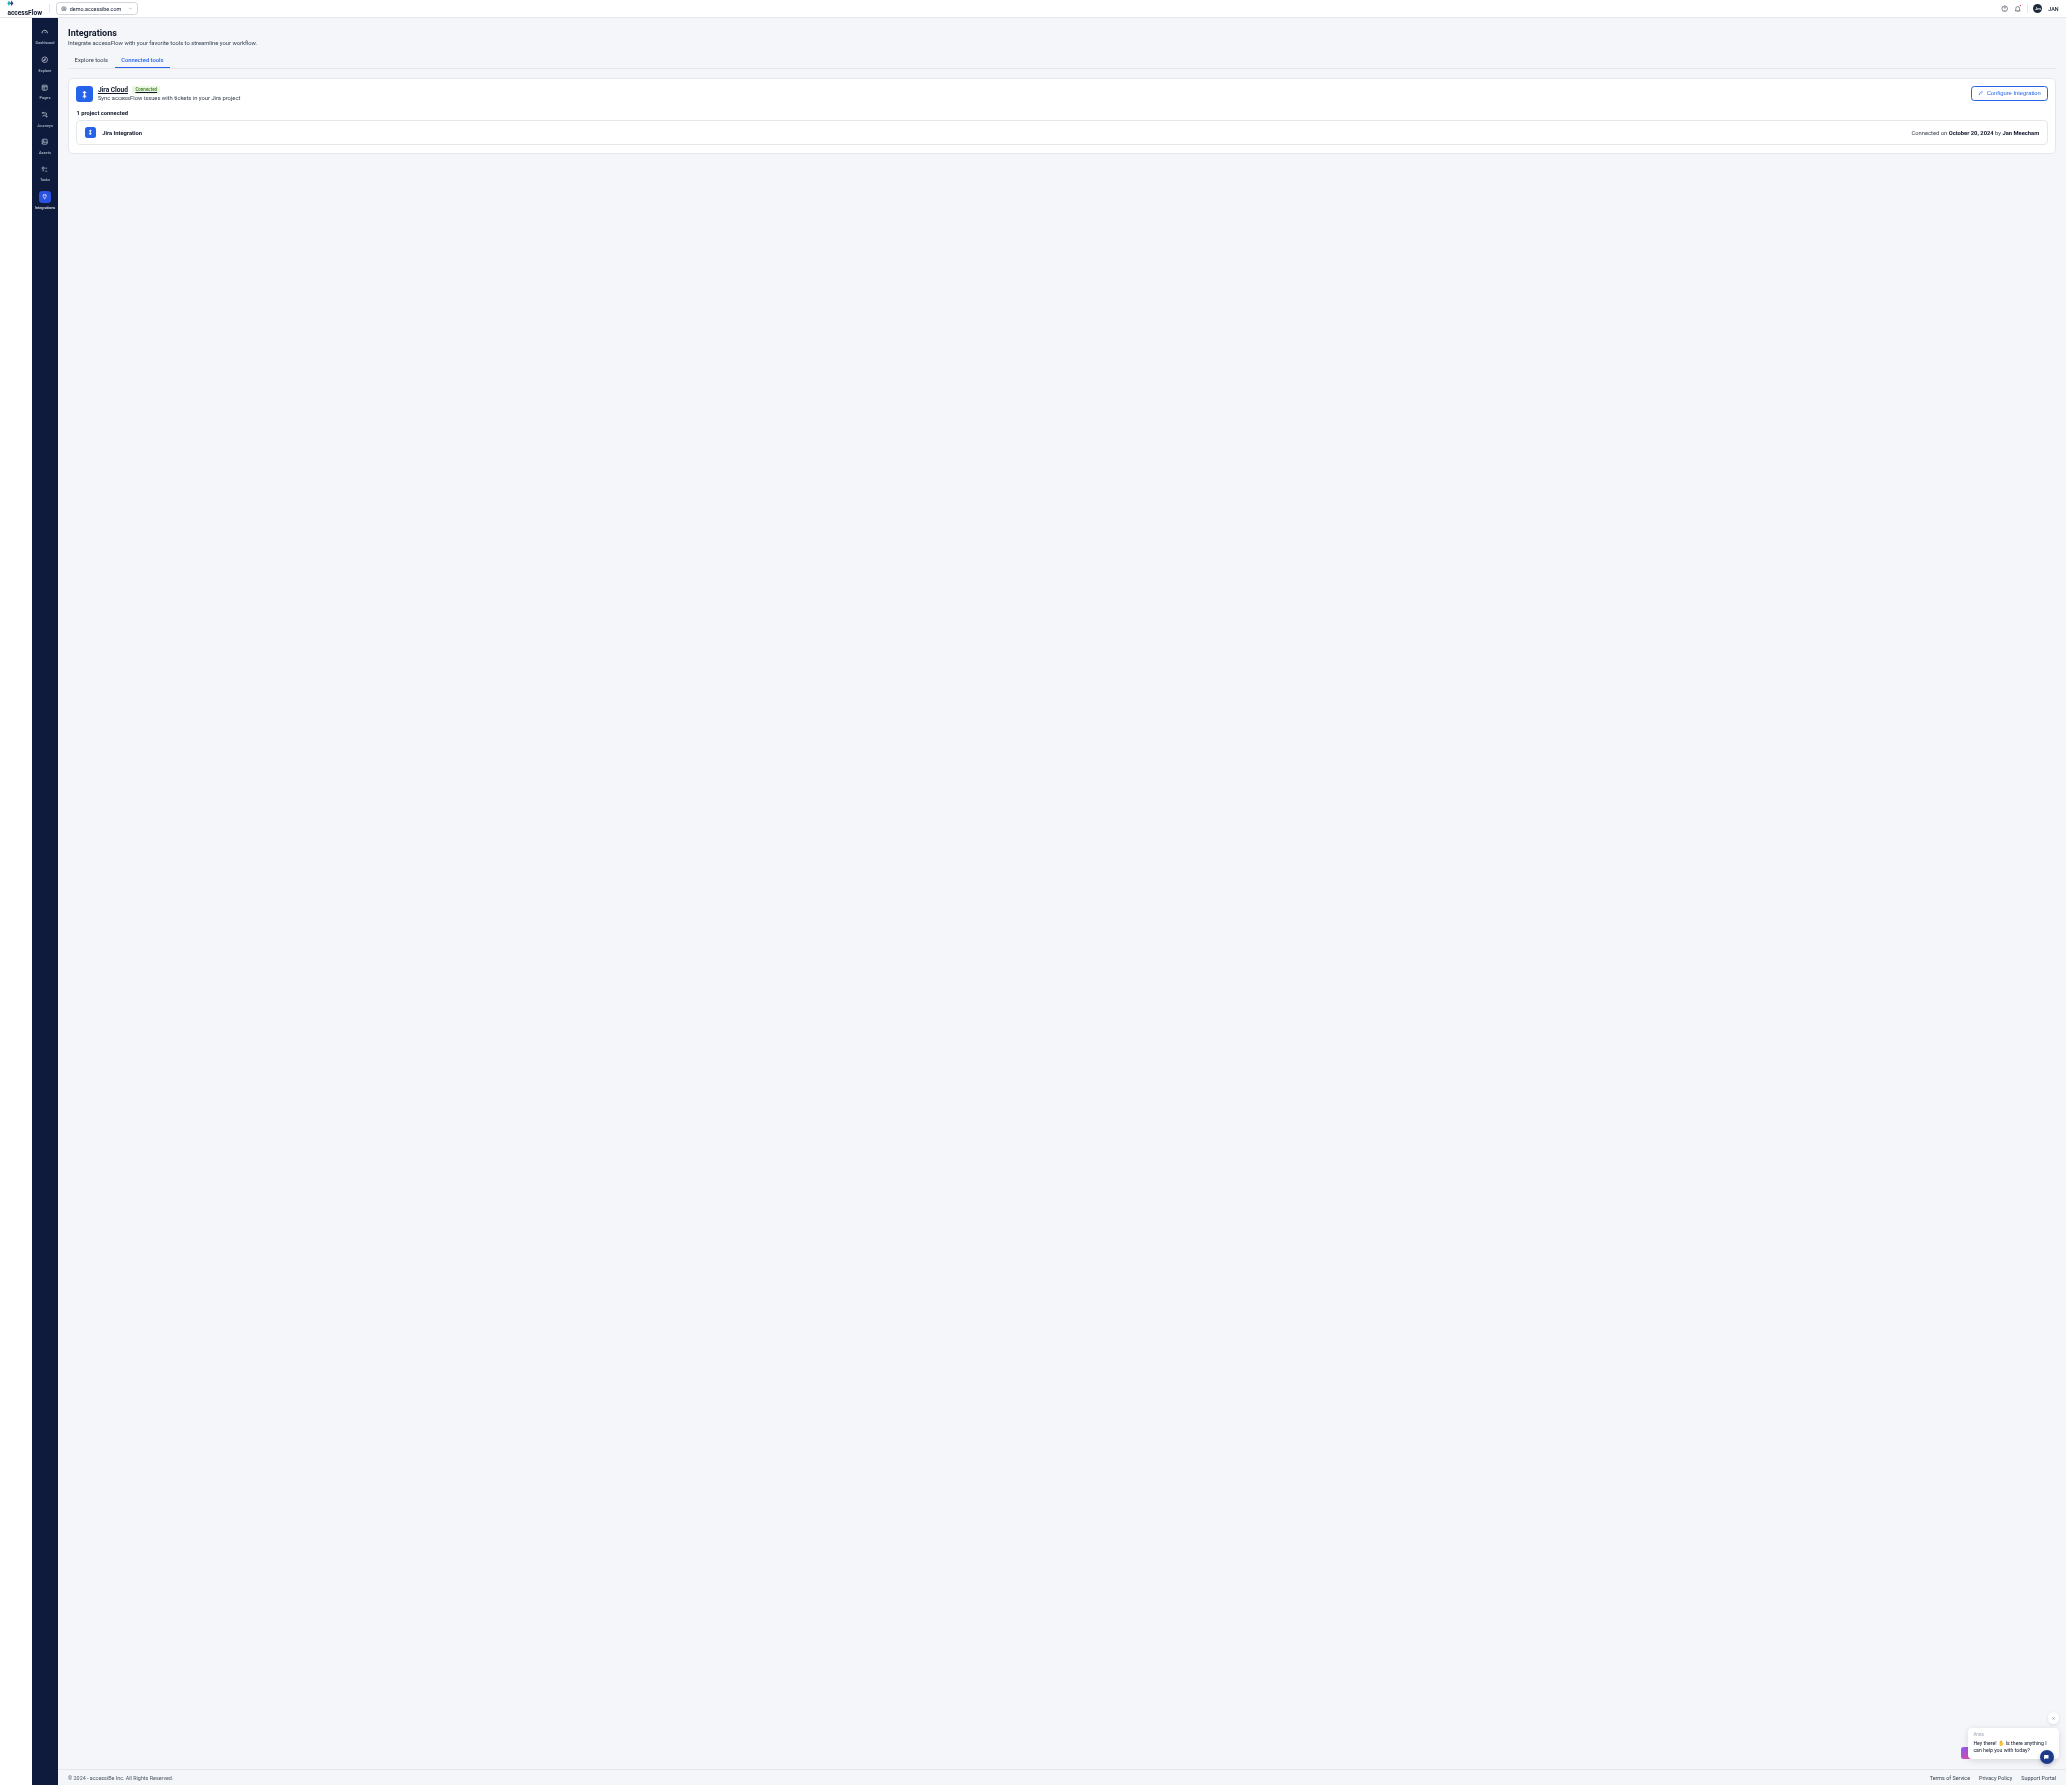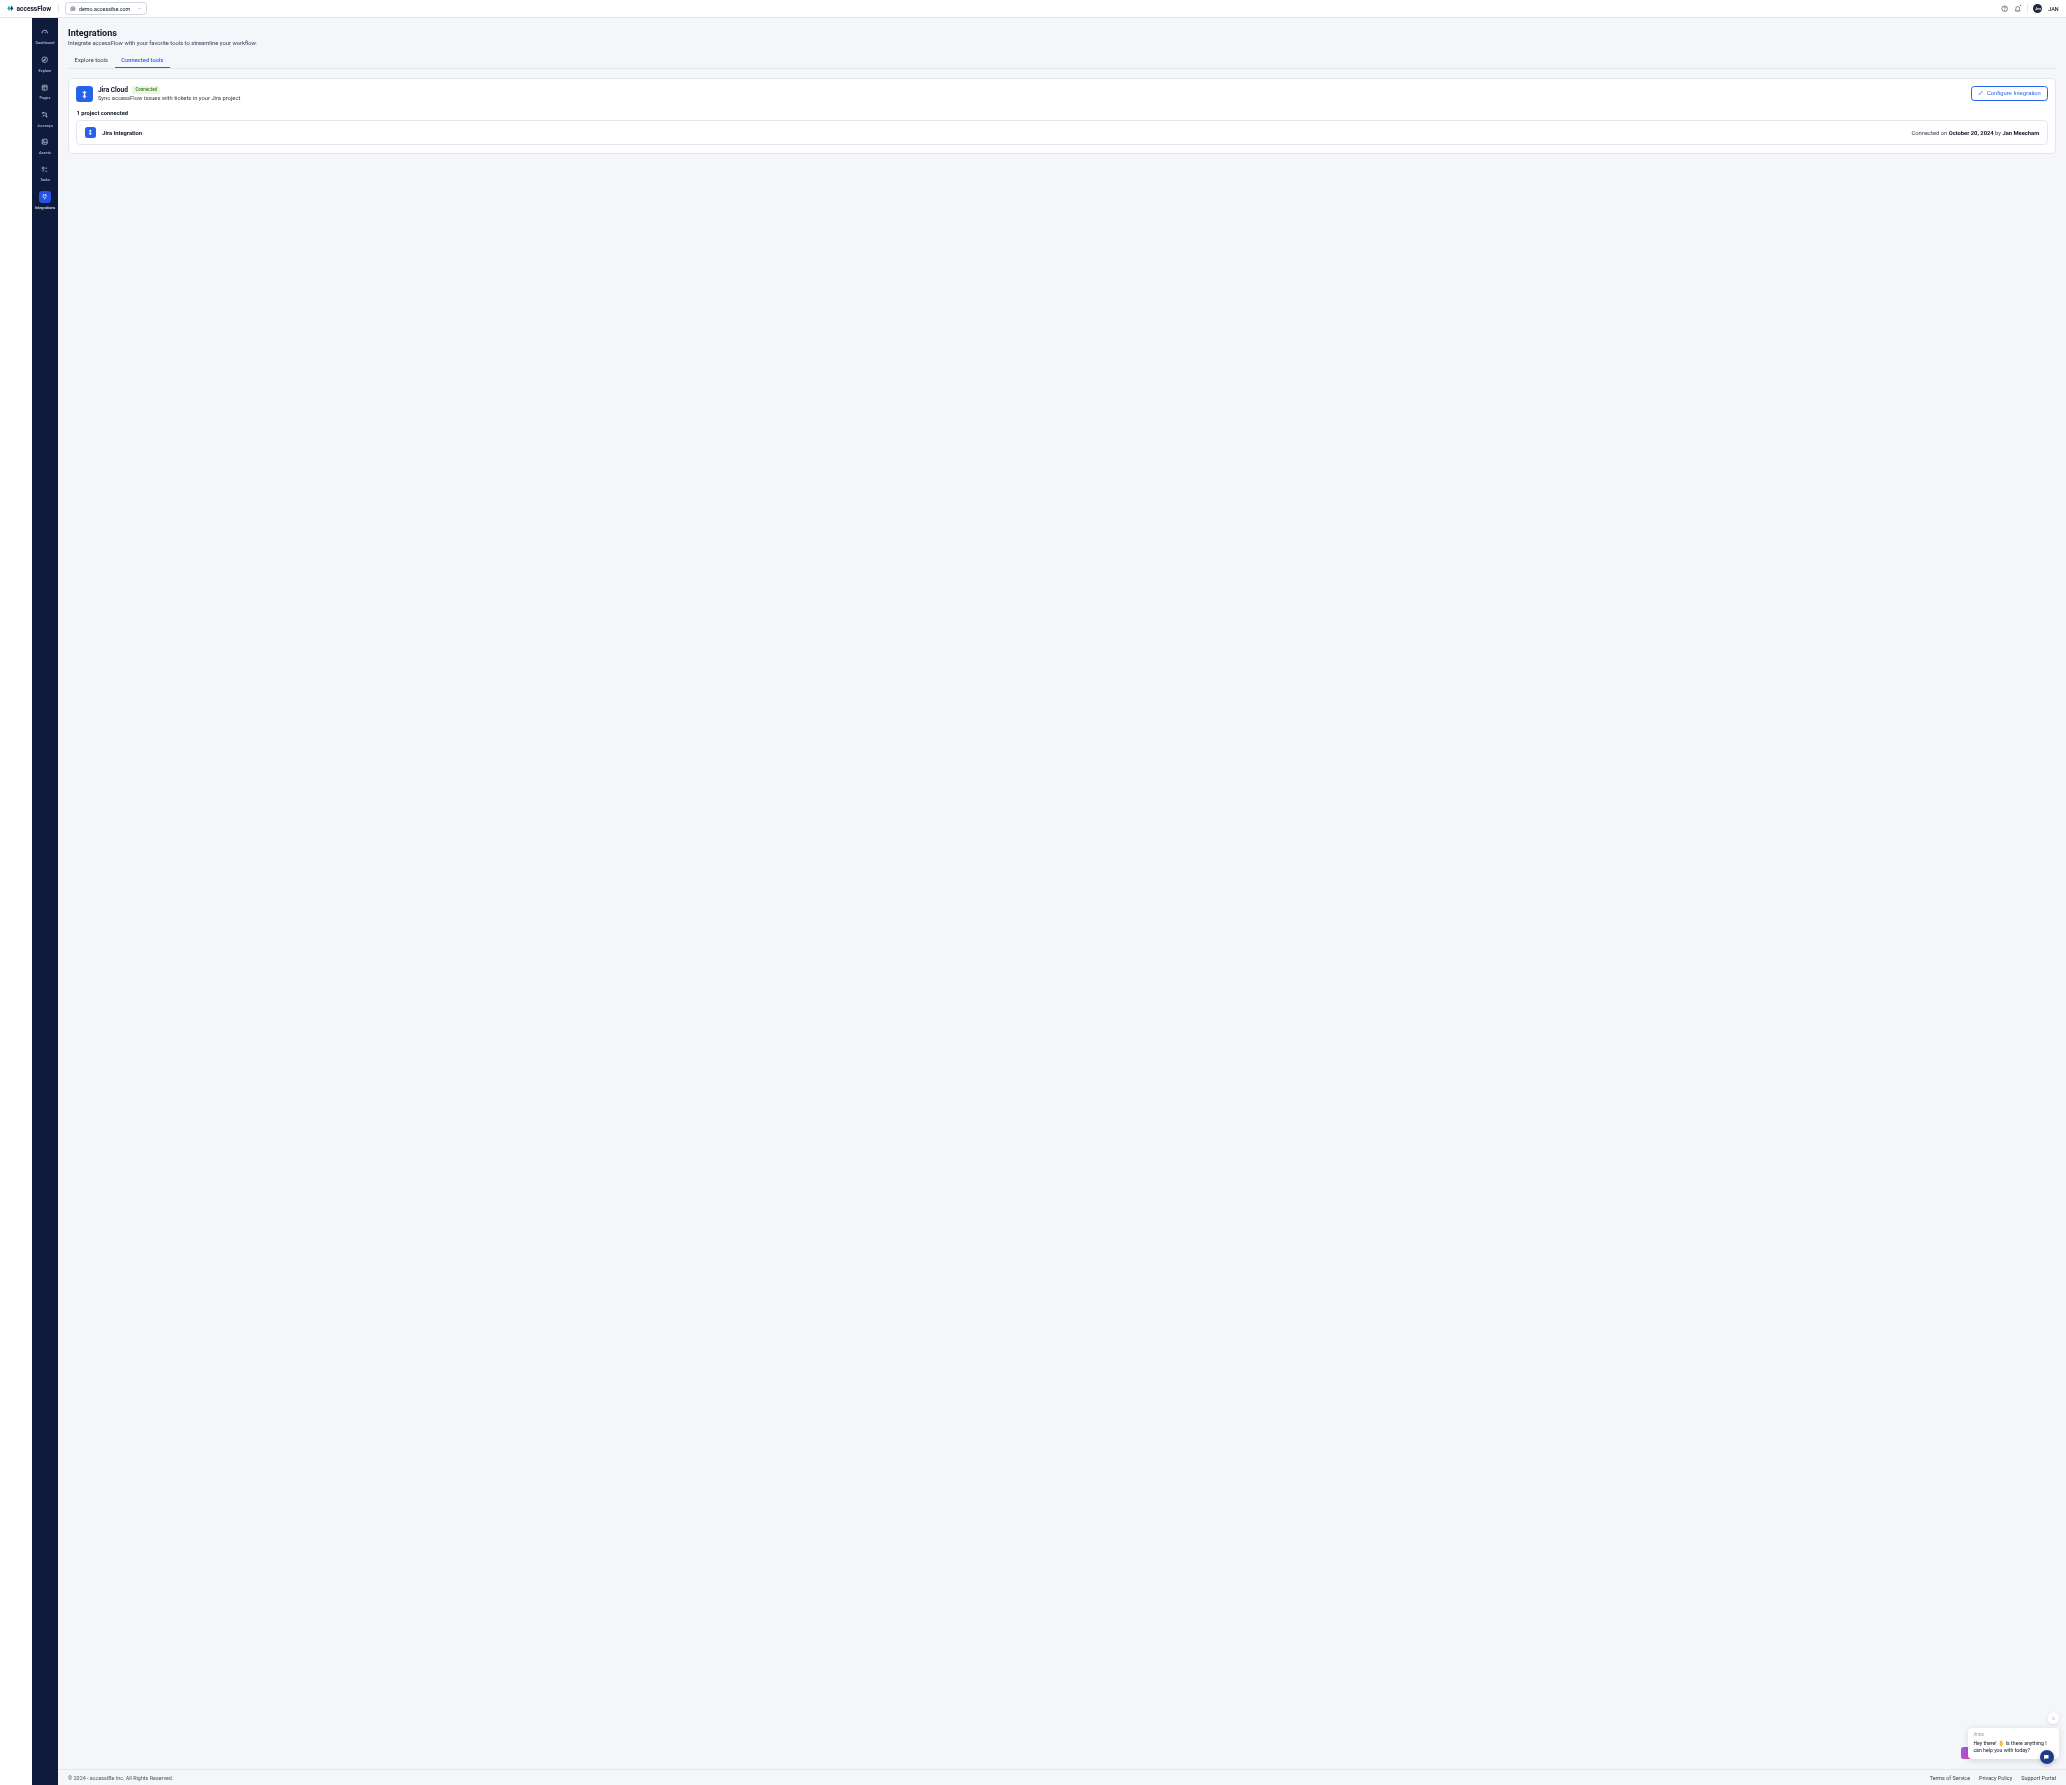--- a/index.html
+++ b/index.html
@@ -2,21 +2,21 @@
 <html style="font-size:6.6px"><head>
 <meta charset="utf-8">
 <style>
 * { box-sizing: border-box; margin: 0; padding: 0; }
 html, body { height: 100%; font-family: -apple-system, BlinkMacSystemFont, 'Segoe UI', Roboto, Helvetica, Arial, sans-serif; color: #0f172a; }
 body { display: flex; flex-direction: column; }
 
 
 .topbar { height: 18px; border-bottom: 0.4px solid #e5e7eb; display: flex; align-items: center; padding: 0 7.4px; justify-content: space-between; background: #fff; }
 .topbar-left { display: flex; align-items: center; gap: 6.6px; }
-.logo { display: flex; align-items: flex-start; gap: 2.5px; font-weight: 700; font-size: 6.6px; }
+.logo { display: flex; align-items: flex-start; gap: 2.5px; font-weight: 700; font-size: 6.6px; flex-direction: column; }
 .logo-mark { width: 6.6px; height: 6.6px; }
 .divider { width: 0.4px; height: 9px; background: #e5e7eb; }
 .domain-picker { display: flex; align-items: center; gap: 3.3px; border: 0.4px solid #d1d5db; border-radius: 3.3px; padding: 2.1px 4.1px; font-size: 5.4px; cursor: pointer; }
 .domain-picker .globe { width: 5.8px; height: 5.8px; }
 .domain-picker .chev { width: 5px; height: 5px; margin-left: 3.3px; color: #6b7280; }
 .topbar-right { display: flex; align-items: center; gap: 5.8px; }
 .icon-btn { background: none; border: none; cursor: pointer; color: #374151; position: relative; display: flex; align-items: center; justify-content: center; }
 .icon-btn svg { width: 7.4px; height: 7.4px; }
 .notif-dot { position: absolute; top: -0.8px; right: -0.8px; width: 3.3px; height: 3.3px; border-radius: 50%; background: #ef4444; border: 0.6px solid #fff; }
 .avatar { width: 9px; height: 9px; border-radius: 50%; background: #1e293b; color: #fff; font-size: 4.1px; font-weight: 600; display: flex; align-items: center; justify-content: center; }
@@ -42,21 +42,21 @@
 
 .tabs { display: flex; border-bottom: 0.4px solid #e5e7eb; gap: 0; }
 .tab { padding: 4.1px 6.6px; font-size: 5.8px; color: #374151; cursor: pointer; border-bottom: 0.8px solid transparent; }
 .tab.active { color: #2563eb; border-bottom-color: #2563eb; font-weight: 500; }
 
 .integration-card { margin-top: 8.3px; background: #fff; border: 0.4px solid #e5e7eb; border-radius: 5px; padding: 7.4px; }
 .int-header { display: flex; justify-content: space-between; align-items: flex-start; }
 .int-header-left { display: flex; gap: 5px; align-items: flex-start; }
 .int-logo { width: 16.5px; height: 16.5px; background: #2563eb; border-radius: 3.3px; display: flex; align-items: center; justify-content: center; }
 .int-logo svg { width: 9px; height: 9px; }
-.int-title-row { display: flex; align-items: center; gap: 4.1px; margin-bottom: 0.8px; }
+.int-title-row { display: flex; align-items: center; gap: 4.1px; margin-bottom: 0.8px; text-decoration: underline; }
 .int-title { font-size: 6.6px; font-weight: 700; }
 .badge { background: #e9f7e3; color: #3f7a1f; font-size: 4.5px; font-weight: 500; padding: 1.2px 3.3px; border-radius: 1.7px; }
 .int-desc { font-size: 5.8px; color: #374151; }
 .configure-btn { display: flex; align-items: center; gap: 3.3px; border: 0.4px solid #2563eb; color: #2563eb; background: #fff; border-radius: 3.3px; padding: 3.3px 5.8px; font-size: 5.8px; font-weight: 500; cursor: pointer; }
 .configure-btn svg { width: 5.8px; height: 5.8px; }
 
 .count-row { font-size: 5.8px; font-weight: 700; margin: 7.4px 0 4.1px 0; }
 .project-row { border: 0.4px solid #e5e7eb; border-radius: 4.1px; padding: 5.8px 7.4px; display: flex; align-items: center; justify-content: space-between; }
 .project-left { display: flex; align-items: center; gap: 5.8px; }
 .project-logo { width: 11.6px; height: 11.6px; background: #2563eb; border-radius: 2.5px; display: flex; align-items: center; justify-content: center; }

